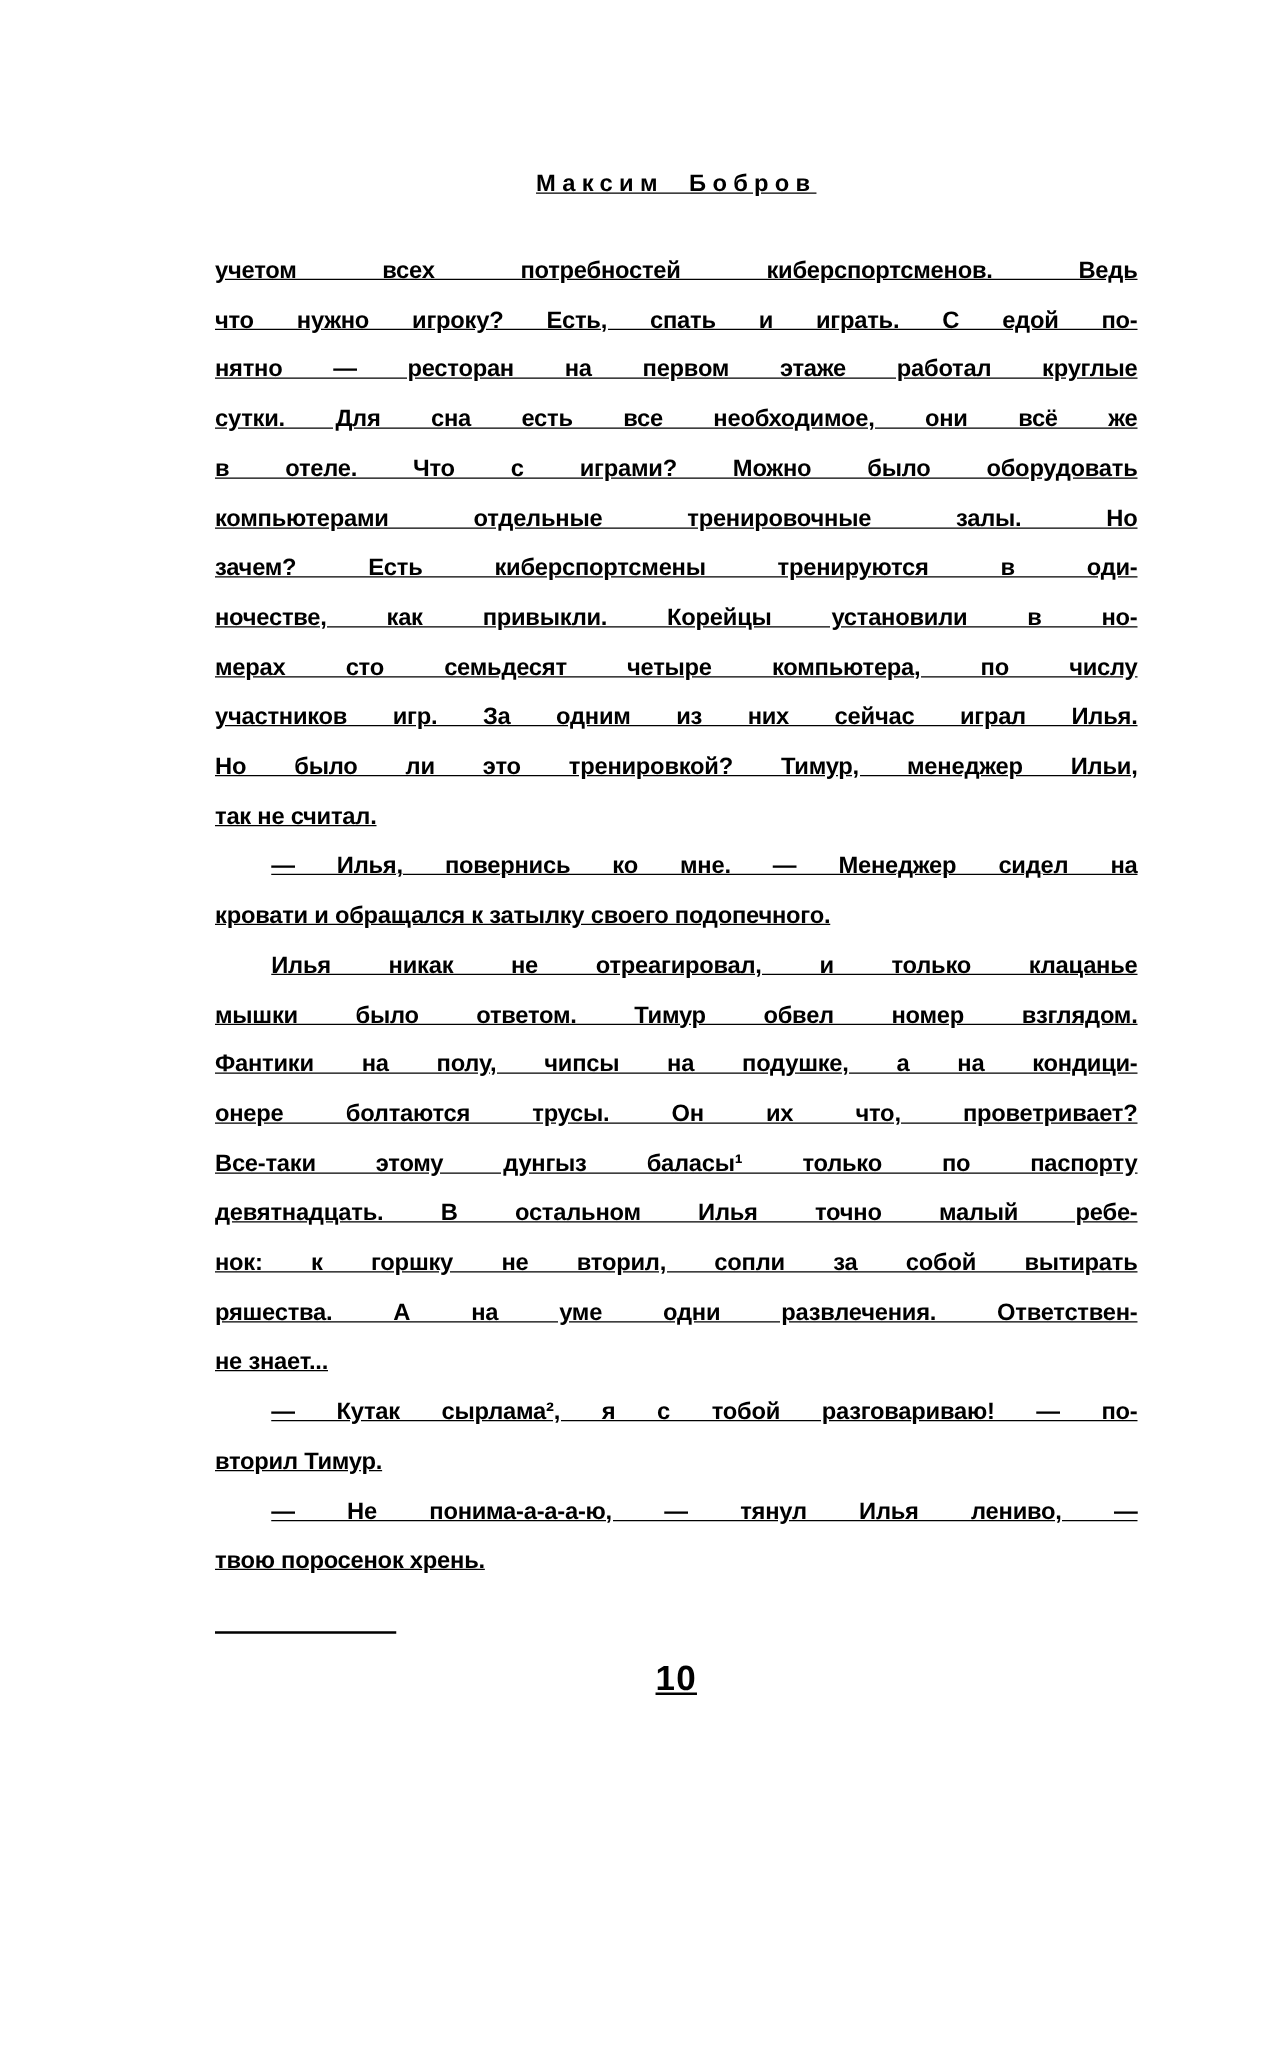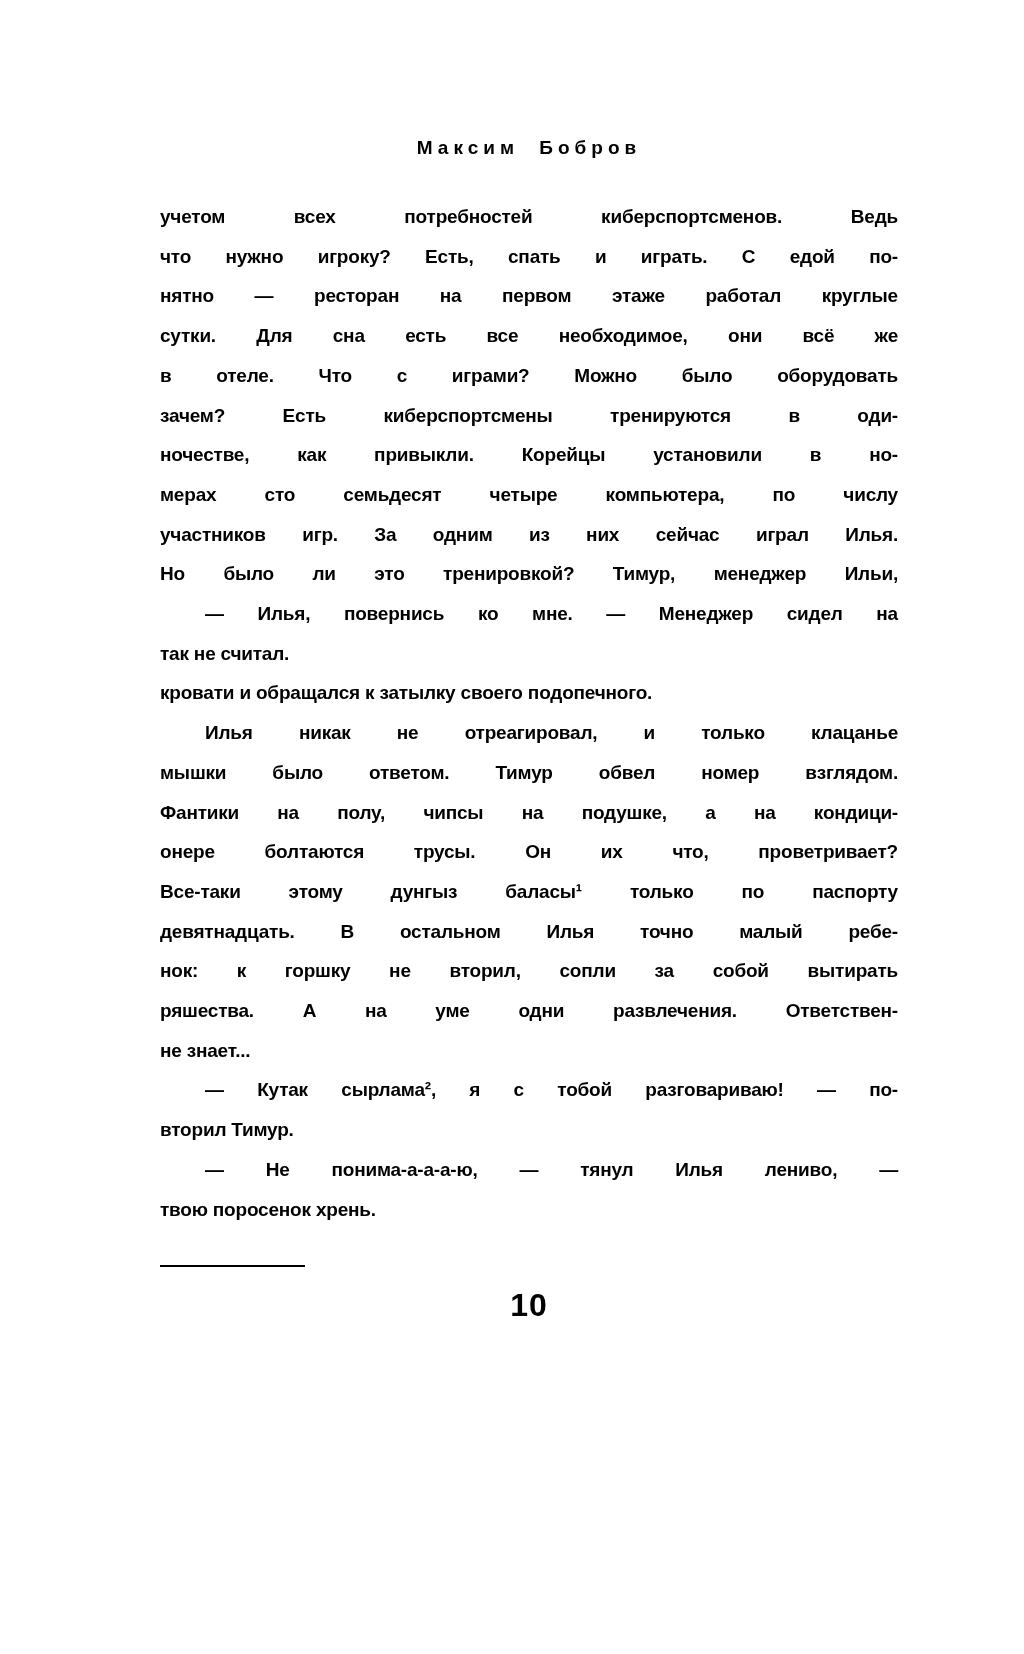--- a/index.html
+++ b/index.html
@@ -11,23 +11,24 @@
     position: relative;
     width: 1024px;
     height: 1654px;
     background: #ffffff;
     color: #000000;
     font-family: "Liberation Sans", "DejaVu Sans", sans-serif;
     overflow: hidden;
   }
   .content {
     position: absolute;
-    left: 160px;
+    left: 172px;
     top: 136px;
     width: 738px;
+    text-decoration: underline;
   }
   .running-header {
     text-align: center;
     font-size: 19px;
     font-weight: bold;
     letter-spacing: 5px;
     word-spacing: 10px;
     line-height: 24px;
   }
   .body-text {
@@ -72,46 +73,47 @@
   }
   .fn-term {
     letter-spacing: 7px;
   }
   .fn-italic {
     font-style: italic;
   }
   .page-number {
     margin-top: 20px;
     text-align: center;
-    font-size: 32px;
+    font-size: 28px;
     font-weight: bold;
     letter-spacing: 1px;
   }
 </style>
 </head>
 <body>
 
 <div class="page">
   <div class="content">
 
     <div class="running-header">Максим Бобров</div>
 
     <div class="body-text">
         <div class="line">учетом всех потребностей киберспортсменов. Ведь</div>
         <div class="line">что нужно игроку? Есть, спать и играть. С едой по-</div>
         <div class="line">нятно — ресторан на первом этаже работал круглые</div>
         <div class="line">сутки. Для сна есть все необходимое, они всё же</div>
         <div class="line">в отеле. Что с играми? Можно было оборудовать</div>
+        <div class="line">компьютерами отдельные тренировочные залы. Но</div>
         <div class="line">зачем? Есть киберспортсмены тренируются в оди-</div>
         <div class="line">ночестве, как привыкли. Корейцы установили в но-</div>
         <div class="line">мерах сто семьдесят четыре компьютера, по числу</div>
         <div class="line">участников игр. За одним из них сейчас играл Илья.</div>
         <div class="line">Но было ли это тренировкой? Тимур, менеджер Ильи,</div>
+        <div class="line end">так не считал.</div>
         <div class="line indent">— Илья, повернись ко мне. — Менеджер сидел на</div>
-        <div class="line end">так не считал.</div>
         <div class="line end">кровати и обращался к затылку своего подопечного.</div>
         <div class="line indent">Илья никак не отреагировал, и только клацанье</div>
         <div class="line">мышки было ответом. Тимур обвел номер взглядом.</div>
         <div class="line">Фантики на полу, чипсы на подушке, а на кондици-</div>
         <div class="line">онере болтаются трусы. Он их что, проветривает?</div>
         <div class="line">Все-таки этому дунгыз баласы¹ только по паспорту</div>
         <div class="line">девятнадцать. В остальном Илья точно малый ребе-</div>
         <div class="line">нок: к горшку не вторил, сопли за собой вытирать</div>
         <div class="line">ряшества. А на уме одни развлечения. Ответствен-</div>
         <div class="line end">не знает...</div>

